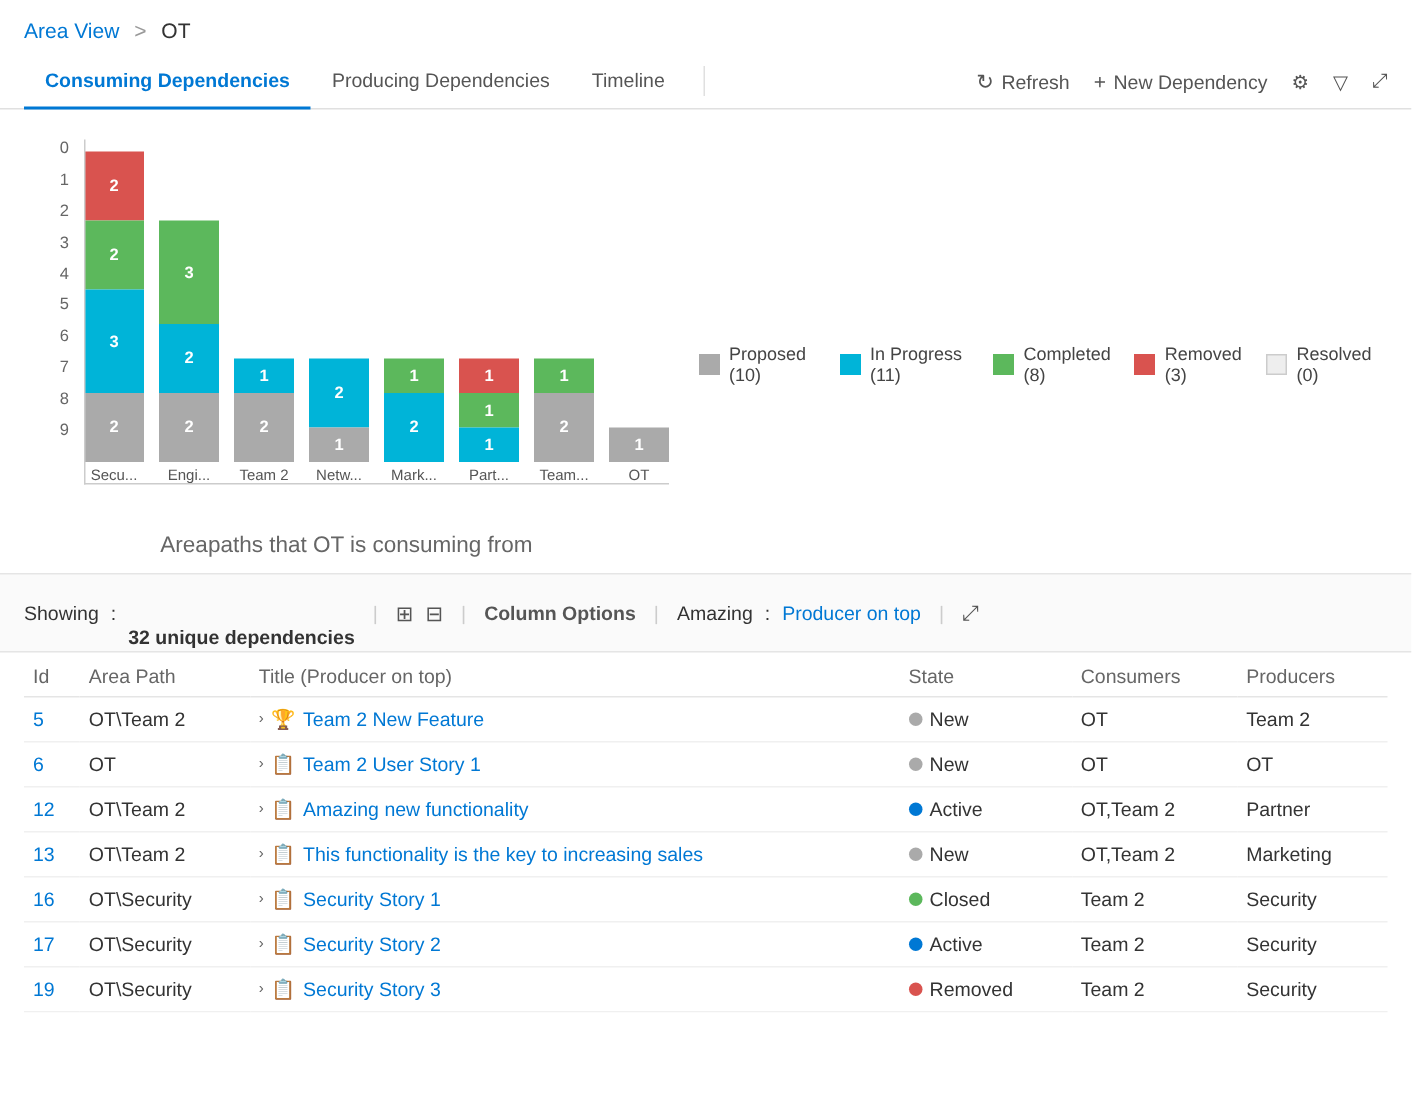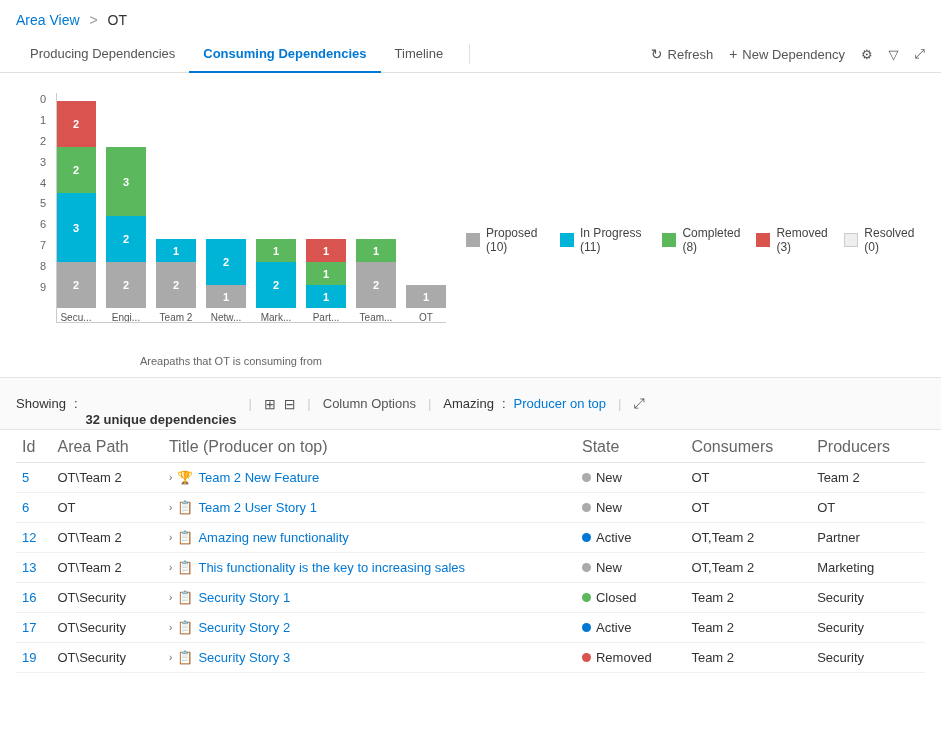--- a/index.html
+++ b/index.html
@@ -26,61 +26,61 @@
     .chart-wrap { display: flex; align-items: flex-end; height: 260px; padding-left: 40px; padding-bottom: 30px; position: relative; }
     .y-axis { position: absolute; left: 0; top: 0; height: 230px; display: flex; flex-direction: column-reverse; justify-content: space-between; padding-bottom: 30px; }
     .y-tick { font-size: 11px; color: #666; text-align: right; width: 30px; }
 
     .bars-group { display: flex; align-items: flex-end; gap: 10px; height: 230px; flex: 1; }
     .bar-col { display: flex; flex-direction: column; align-items: center; gap: 0; }
     .bar-stack { display: flex; flex-direction: column-reverse; cursor: pointer; }
     .bar-seg { display: flex; align-items: center; justify-content: center; font-size: 11px; font-weight: 600; color: #fff; min-height: 2px; width: 40px; }
     .bar-label { font-size: 10px; color: #555; margin-top: 4px; text-align: center; }
 
-    .chart-xlabel { text-align: center; font-size: 11px; color: #666; margin-top: 2px; }
+    .chart-xlabel { text-align: center; font-size: 15px; color: #666; margin-top: 2px; }
 
     .legend { display: flex; flex-direction: row; gap: 6px; padding-top: 20px; min-width: 140px; }
     .legend-item { display: flex; align-items: center; gap: 6px; font-size: 12px; color: #444; }
     .legend-box { width: 14px; height: 14px; flex-shrink: 0; }
 
     .x-axis-line { position: absolute; bottom: 30px; left: 40px; right: 0; height: 1px; background: #ccc; }
     .y-axis-line { position: absolute; left: 40px; top: 0; bottom: 30px; width: 1px; background: #ccc; }
 
     .showing-bar { display: flex; align-items: center; gap: 8px; padding: 2px 16px; background: #fafafa; border-top: 1px solid #e5e5e5; border-bottom: 1px solid #e5e5e5; font-size: 13px; flex-wrap: wrap; }
     .showing-bar .sep-pipe { color: #ccc; margin: 0 4px; }
     .showing-bold { font-weight: 600; margin-top: 32px; }
     .showing-bar .action-icon { cursor: pointer; color: #555; font-size: 14px; }
-    .col-options-btn { cursor: pointer; color: #555; }
+    .col-options-btn { cursor: pointer; color: #555; font-weight: bold; }
     .expand-icon { cursor: pointer; color: #555; }
 
     .table-section { padding: 0 16px; }
     .dep-table { width: 100%; border-collapse: collapse; }
-    .dep-table th { text-align: left; font-size: 16px; color: #666; font-weight: 400; padding: 8px 6px 6px; border-bottom: 1px solid #e5e5e5; }
+    .dep-table th { text-align: left; font-size: 13px; color: #666; font-weight: 400; padding: 8px 6px 6px; border-bottom: 1px solid #e5e5e5; }
     .dep-table td { padding: 7px 6px; border-bottom: 1px solid #f0f0f0; font-size: 13px; vertical-align: middle; }
     .id-link { color: #0078d4; cursor: pointer; text-decoration: none; }
     .row-title { display: flex; align-items: center; gap: 5px; }
     .expand-chevron { color: #666; font-size: 10px; cursor: pointer; }
     .work-icon { font-size: 13px; }
     .state-dot { display: inline-block; width: 9px; height: 9px; border-radius: 50%; margin-right: 5px; flex-shrink: 0; }
     .state-cell { display: flex; align-items: center; }
   </style>
 </head>
 <body>
 
 <div class="header">
   <div class="breadcrumb">
     <span>Area View</span>
     <span class="sep">&gt;</span>
     <span class="current">OT</span>
   </div>
 </div>
 
 <div class="nav-tabs">
+  <div class="tab active">Consuming Dependencies</div>
   <div class="tab">Producing Dependencies</div>
-  <div class="tab active">Consuming Dependencies</div>
   <div class="tab">Timeline</div>
   <div class="nav-divider"></div>
   <div class="nav-actions">
     <div class="nav-action">
       <span class="nav-icon">↻</span>
       <span>Refresh</span>
     </div>
     <div class="nav-action">
       <span class="nav-icon">+</span>
       <span>New Dependency</span>

